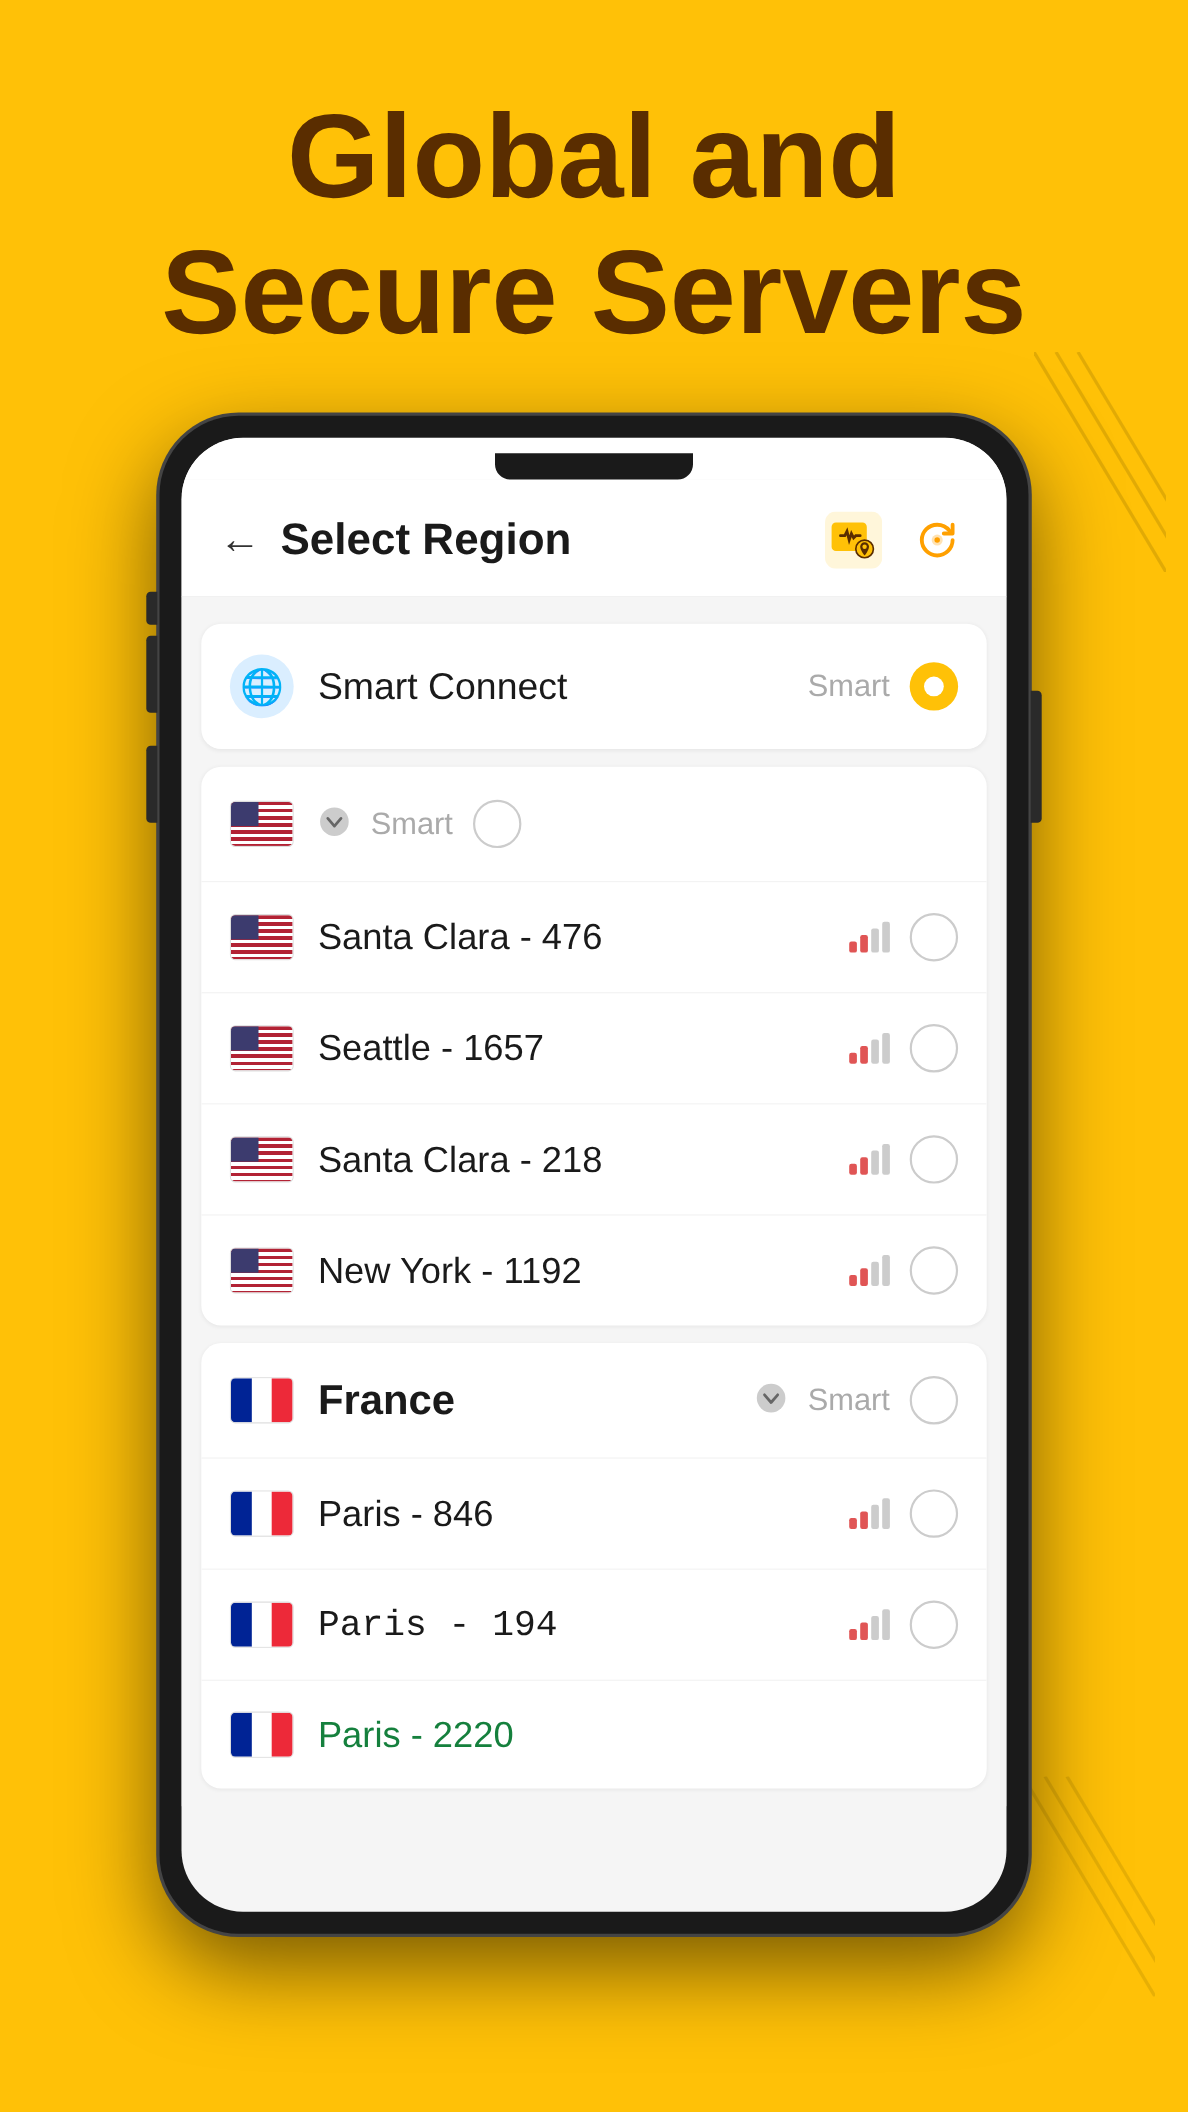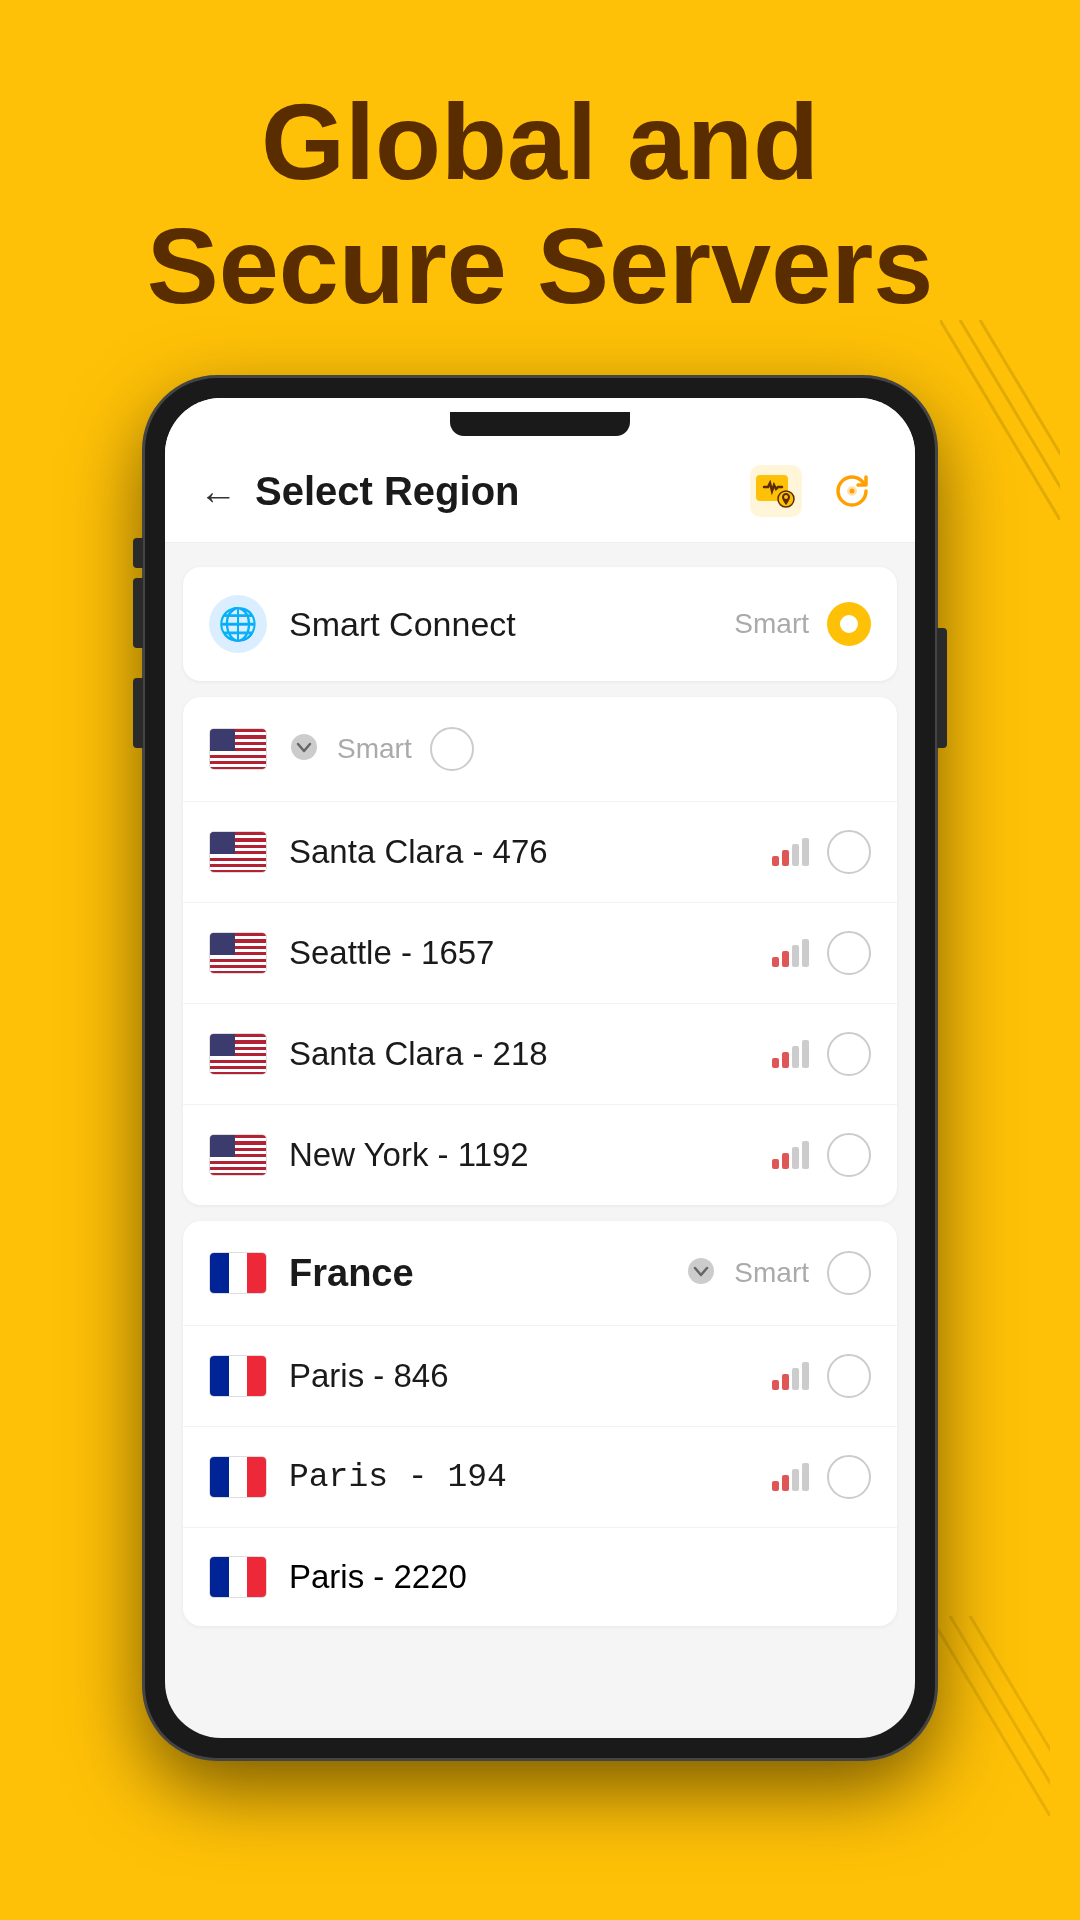--- a/index.html
+++ b/index.html
@@ -232,21 +232,21 @@
               </div>
               <div style="width:44px; height:44px; border-radius:50%; border:2.5px solid #ccc; background:transparent; flex-shrink:0;"></div>
             </div>
 
             <div style="display:flex; align-items:center; padding:28px 26px; cursor:pointer;">
               <div style="width:58px; height:42px; border-radius:5px; overflow:hidden; flex-shrink:0; margin-right:22px; display:flex; border:1px solid #ddd;">
                 <div style="flex:1; background:#002395;"></div>
                 <div style="flex:1; background:#fff;"></div>
                 <div style="flex:1; background:#ED2939;"></div>
               </div>
-              <span style="flex:1; font-size:33px; color:#000000; font-family:Arial,sans-serif;">Paris - 2220</span>
+              <span style="flex:1; font-size:33px; color:#15803d; font-family:Arial,sans-serif;">Paris - 2220</span>
             </div>
 
           </div>
 
         </div>
 
       </div>
 
     </div>
 

